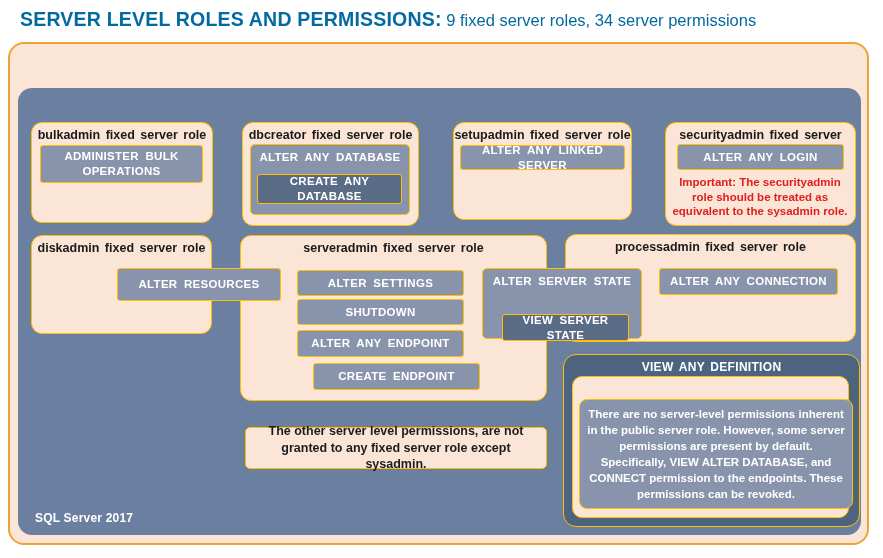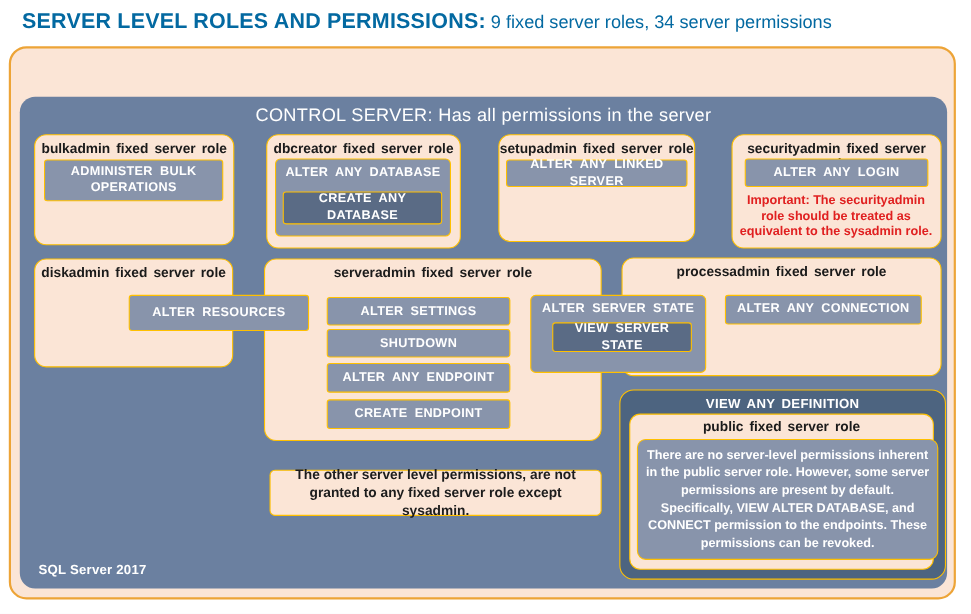--- a/index.html
+++ b/index.html
@@ -74,21 +74,20 @@
 <div class="stage">
 
   <div class="abs page-title">
     <b>SERVER LEVEL ROLES AND PERMISSIONS:</b><span> 9 fixed server roles, 34 server permissions</span>
   </div>
 
   <div class="abs outer">
     <div class="abs sysadmin-label">sysadmin fixed server role</div>
 
     <div class="abs bluebox">
-      <div class="abs control-label">CONTROL SERVER: Has all permissions in the server</div>
 
       <div class="role-box" style="left:224px;top:34px;width:175px;height:102px;">
         <div class="role-title">dbcreator fixed server role</div>
         <div class="perm container" style="left:7px;top:21px;width:158px;height:69px;">
           <div class="perm-label">ALTER ANY DATABASE</div>
           <div class="perm dark" style="left:6px;top:29px;width:143px;height:28px;">CREATE ANY DATABASE</div>
         </div>
       </div>
 
       <div class="role-box" style="left:13px;top:34px;width:180px;height:99px;">
@@ -110,40 +109,39 @@
       <div class="role-box" style="left:13px;top:147px;width:179px;height:97px;">
         <div class="role-title">diskadmin fixed server role</div>
         <div class="perm overlay" style="left:85px;top:32px;width:162px;height:31px;">ALTER RESOURCES</div>
       </div>
 
       <div class="role-box" style="left:222px;top:147px;width:305px;height:164px;">
         <div class="role-title">serveradmin fixed server role</div>
         <div class="perm" style="left:56px;top:34px;width:165px;height:24px;">ALTER SETTINGS</div>
         <div class="perm" style="left:56px;top:63px;width:165px;height:24px;">SHUTDOWN</div>
         <div class="perm" style="left:56px;top:94px;width:165px;height:25px;">ALTER ANY ENDPOINT</div>
-        <div class="perm" style="left:56px;top:127px;width:165px;height:25px;">CREATE ENDPOINT</div>
+        <div class="perm" style="left:72px;top:127px;width:165px;height:25px;">CREATE ENDPOINT</div>
       </div>
 
       <div class="role-box" style="left:547px;top:146px;width:289px;height:106px;">
         <div class="role-title">processadmin fixed server role</div>
         <div class="perm" style="left:93px;top:33px;width:177px;height:25px;">ALTER ANY CONNECTION</div>
       </div>
 
       <div class="perm container overlay" style="left:464px;top:180px;width:158px;height:69px;">
         <div class="perm-label">ALTER SERVER STATE</div>
-        <div class="perm dark" style="left:19px;top:24px;width:125px;height:25px;">VIEW SERVER STATE</div>
+        <div class="perm dark" style="left:19px;top:45px;width:125px;height:25px;">VIEW SERVER STATE</div>
       </div>
 
       <div class="note-box" style="position:absolute;left:227px;top:339px;width:302px;height:37px;">The other server level permissions, are not granted to any fixed server role except sysadmin.</div>
 
       <div class="abs footer-label" style="left:17px;top:423px;">SQL Server 2017</div>
     </div>
 
     <div class="abs vad-box" style="left:553px;top:310px;">
       <div class="abs vad-label">VIEW ANY DEFINITION</div>
       <div class="abs public-box">
-        <div class="role-title" style="top:4px;">public fixed server role</div>
         <div class="abs public-note">There are no server-level permissions inherent in the public server role. However, some server permissions are present by default. Specifically, VIEW ALTER DATABASE, and CONNECT permission to the endpoints. These permissions can be revoked.</div>
       </div>
     </div>
   </div>
 
 </div>
 
 </body></html>

